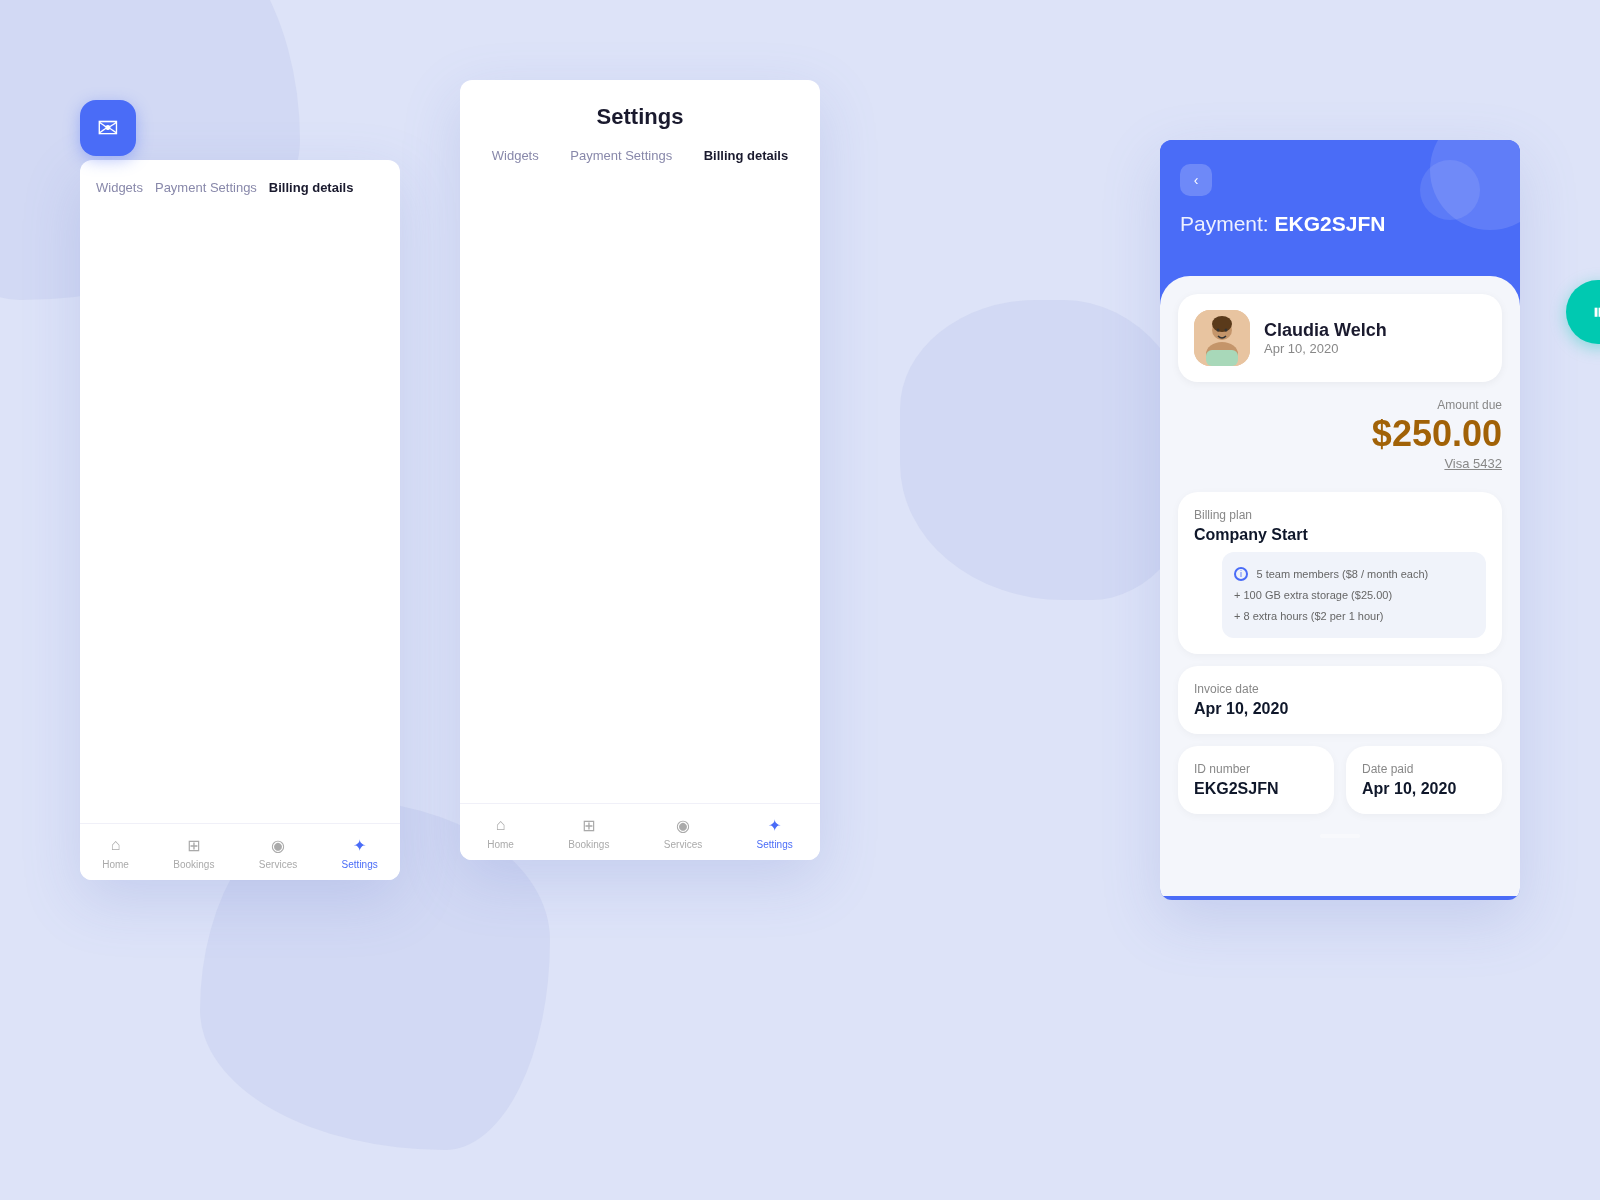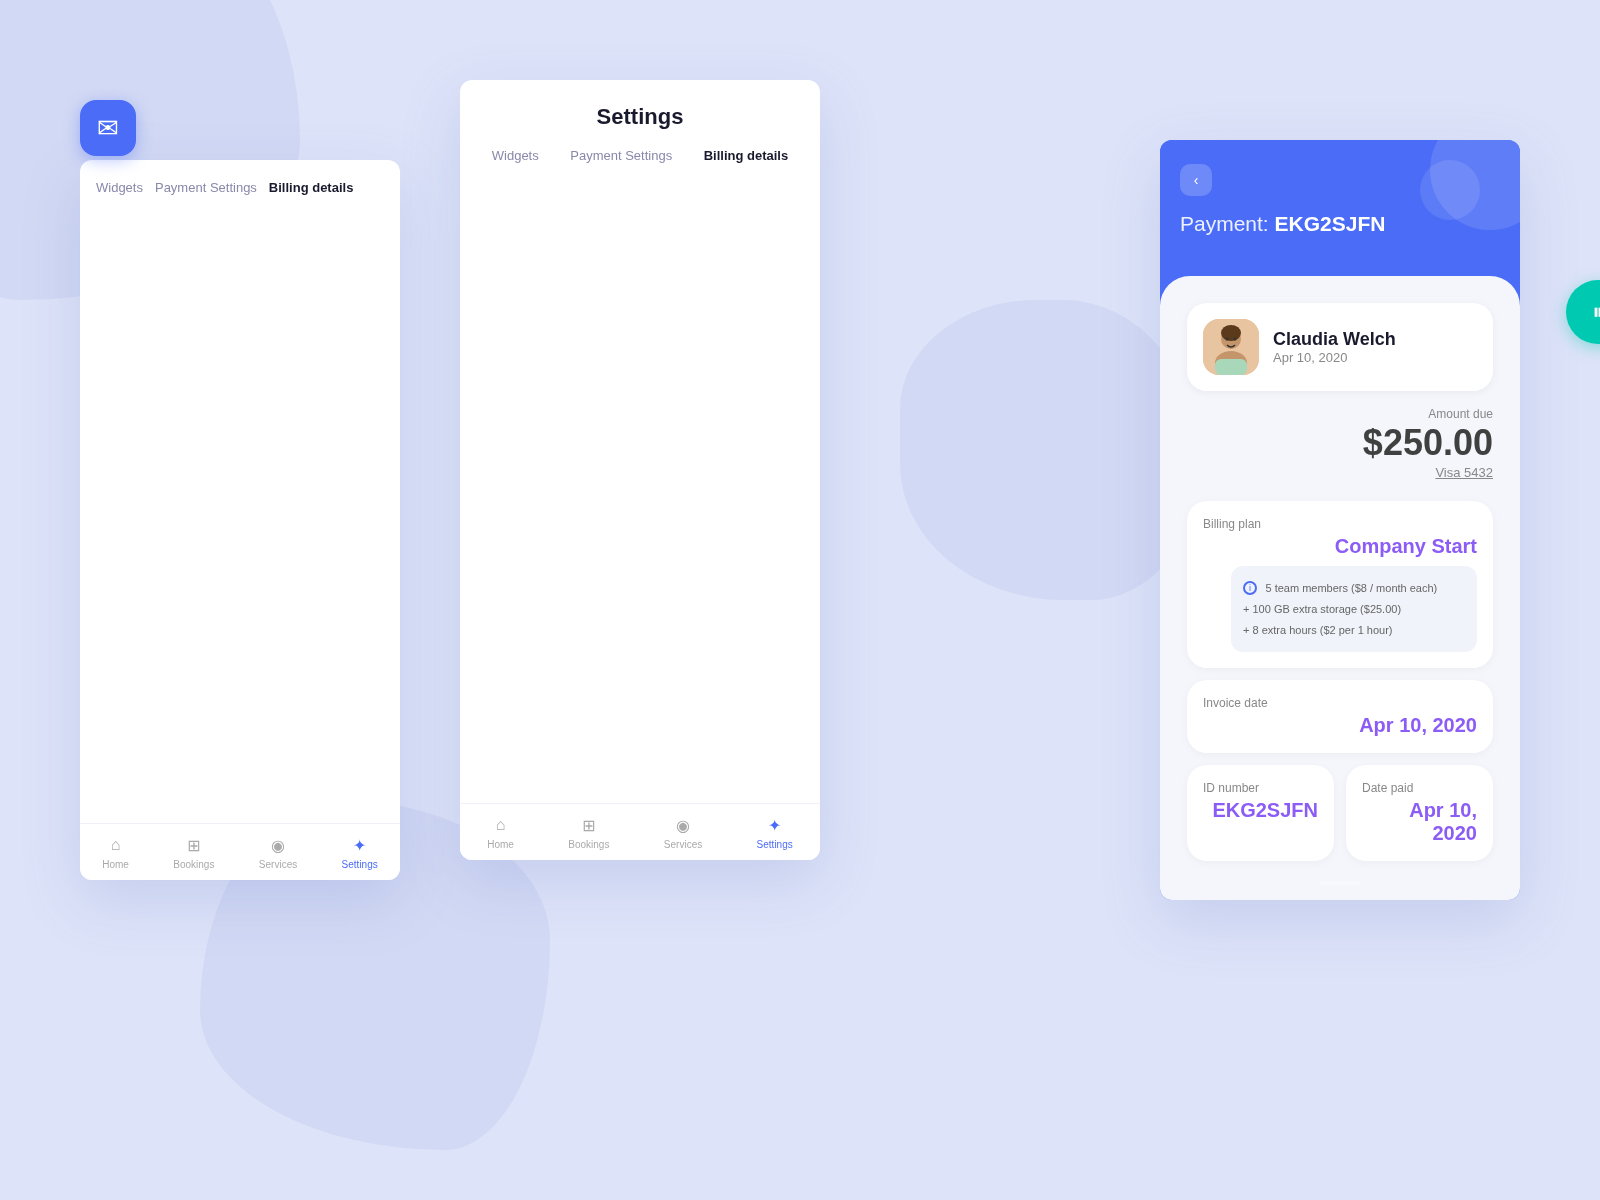--- a/index.html
+++ b/index.html
@@ -172,21 +172,21 @@
       font-size: 21px;
       color: rgba(255,255,255,0.9);
     }
     .rp-title strong { color: white; font-weight: 700; }
 
     .rp-content {
       background: #f4f6fb;
       border-radius: 30px 30px 0 0;
       margin-top: 0;
       flex: 1;
-      padding: 27px;
+      padding: 18px;
       min-height: 620px;
     }
 
     .rp-person-card {
       background: white;
       border-radius: 20px;
       padding: 16px;
       display: flex;
       align-items: center;
       margin-bottom: 16px;
@@ -200,32 +200,32 @@
       background: #e8c4a0;
     }
     .rp-person-name { font-size: 18px; font-weight: 700; color: #1a1a2e; }
     .rp-person-date { font-size: 13px; color: #888; }
 
     .rp-amount-section {
       text-align: right;
       margin-bottom: 21px;
     }
     .rp-amount-label { font-size: 12px; color: #888; margin-bottom: 4px; }
-    .rp-amount { font-size: 36px; font-weight: 700; color: #404040; line-height: 1; }
+    .rp-amount { font-size: 36px; font-weight: 700; color: #a16207; line-height: 1; }
     .rp-card-info { font-size: 13px; color: #888; margin-top: 4px; text-decoration: underline; }
 
     .rp-info-card {
       background: white;
       border-radius: 20px;
       padding: 16px;
       margin-bottom: 12px;
       box-shadow: 0 2px 8px rgba(0,0,0,0.04);
     }
     .rp-info-label { font-size: 12px; color: #888; margin-bottom: 4px; }
-    .rp-info-value { font-size: 20px; font-weight: 700; color: #8b5cf6; text-align: right; }
+    .rp-info-value { font-size: 16px; font-weight: 700; color: #0f172a; }
 
     .rp-billing-detail {
       background: #f0f3fa;
       border-radius: 12px;
       padding: 12px;
       margin-top: 8px;
       margin-left: 28px;
     }
     .rp-billing-detail-text {
       font-size: 11px;

